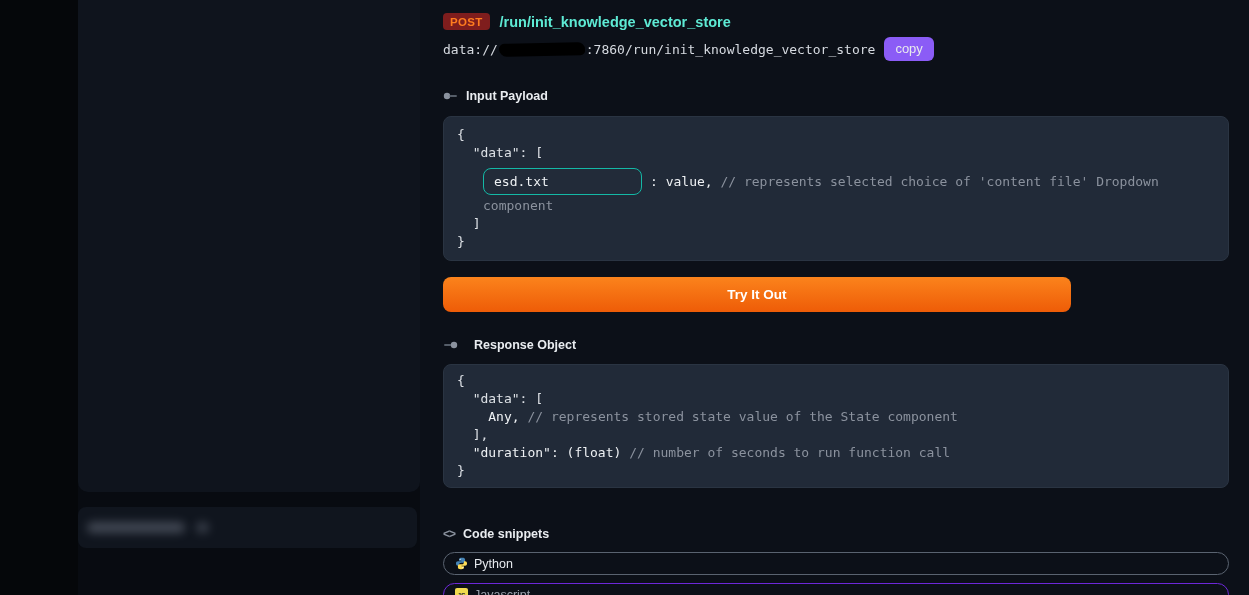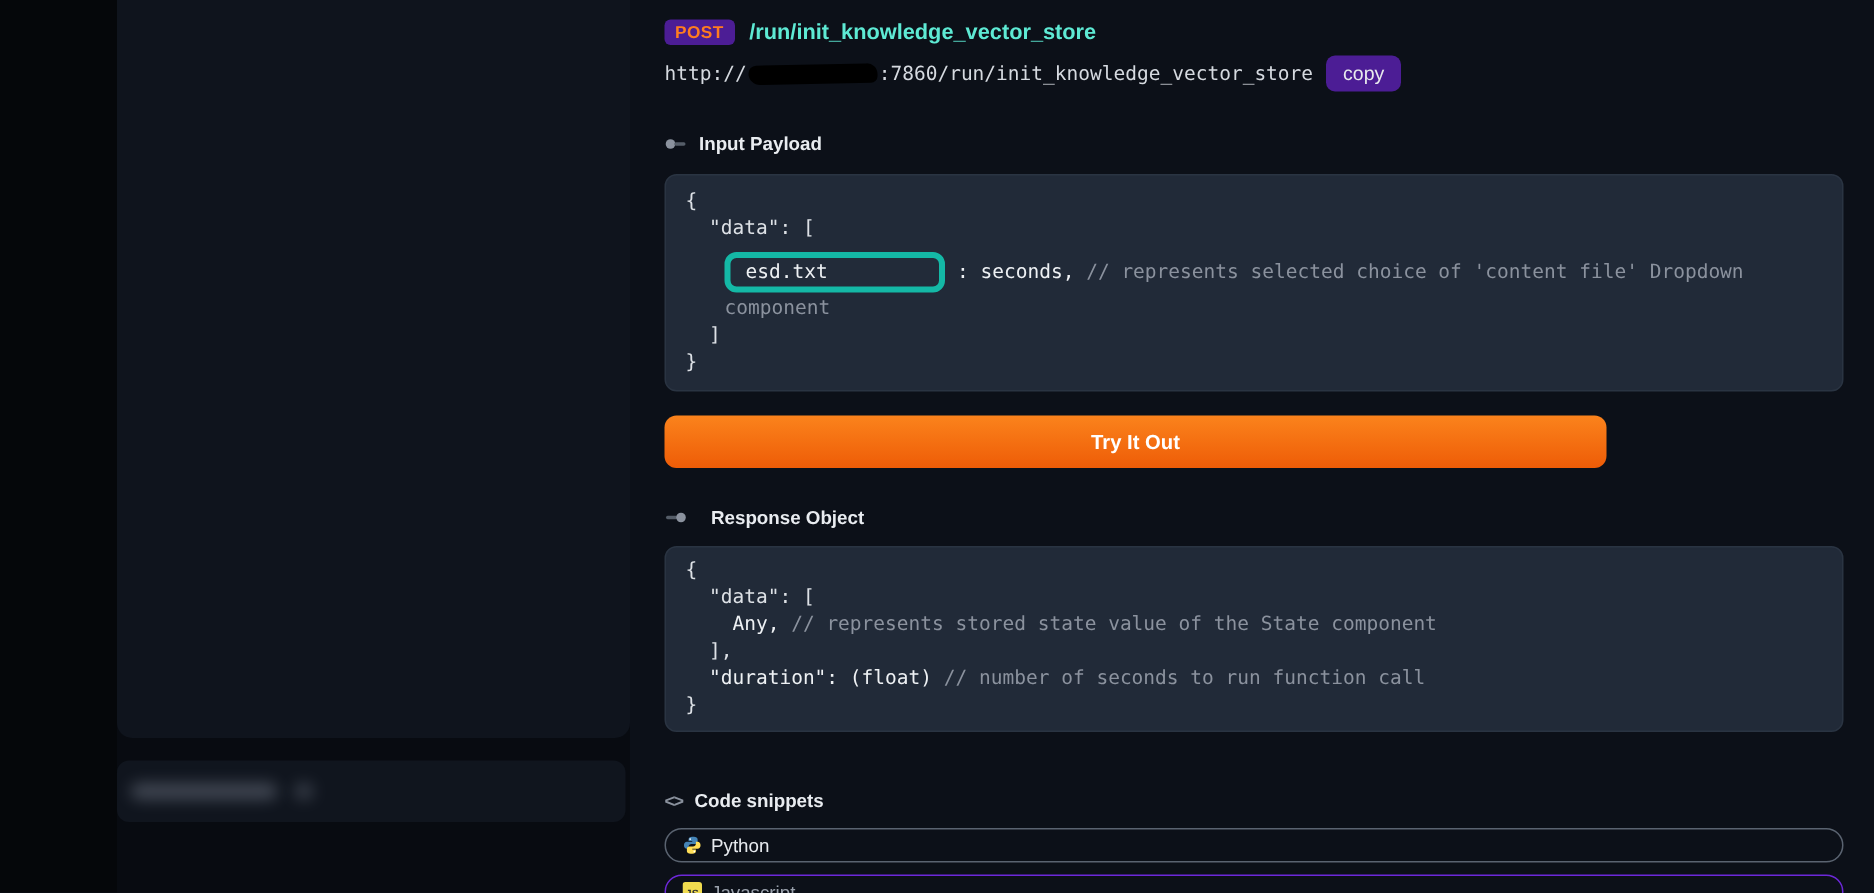--- a/index.html
+++ b/index.html
@@ -16,50 +16,50 @@
   .blur-bar    { position:absolute; left:9px; top:15px; width:98px; height:11px;
                  background:#6b7280; border-radius:6px; filter:blur(5px); opacity:.55; }
   .blur-dot    { position:absolute; left:118px; top:15px; width:13px; height:11px;
                  background:#6b7280; border-radius:6px; filter:blur(5px); opacity:.45; }
 
   
   .api-panel { position:absolute; left:420px; top:0; width:829px; height:595px; background:#0c1018; }
   .api-col   { position:absolute; left:23px; top:0; width:786px; }
 
   .endpoint-row { display:flex; align-items:center; gap:10px; margin-top:13px; }
-  .method-badge { background:#4c1d95; color:#ff7c1f; font-weight:bold; font-size:11.5px;
+  .method-badge { background:#7f1d1d; color:#ff7c1f; font-weight:bold; font-size:11.5px;
                   padding:3px 7px 2px; border-radius:4px; letter-spacing:.3px; }
   .endpoint-path { color:#5eead4; font-size:14.5px; font-weight:bold; }
 
   .url-row  { display:flex; align-items:center; margin-top:7px; height:24px; }
   .url-text { font-family:"DejaVu Sans Mono", monospace; font-size:13px; color:#d6dae0;
               display:flex; align-items:center; }
   .redaction { display:inline-block; width:86px; height:13px; background:#000;
                border-radius:8px 11px 7px 12px; margin:0 1px; transform:rotate(-1.2deg); }
-  .copy-btn { margin-left:9px; background:#4c1d95; color:#e8eaed; font-size:13px;
+  .copy-btn { margin-left:9px; background:#8b5cf6; color:#e8eaed; font-size:13px;
               border:none; border-radius:6px; padding:4px 11px 5px; cursor:pointer; }
 
   .section-header { display:flex; align-items:center; gap:8px; color:#e9ecf0;
                     font-size:12.5px; font-weight:bold; }
   .sh-1 { margin-top:28px; }
   .sh-2 { margin-top:26px;gap:16px; }
   .sh-3 { margin-top:39px; }
   .code-glyph { color:#8b929e; font-size:12px; font-weight:bold; letter-spacing:-1px; }
 
   .code-block { background:#212a38; border:1px solid #2a3442; border-radius:8px;
                 margin-top:13px; padding:9px 13px; font-family:"DejaVu Sans Mono", monospace;
                 font-size:13px; color:#dde1e6; }
   .code-line  { line-height:18px; white-space:pre; }
   .i1 { padding-left:2ch; }
   .i2 { padding-left:4ch; }
   .comment { color:#8b929e; }
   .tok { color:#eef1f4; }
 
   .payload-row { display:flex; align-items:center; margin:6px 0 2px 26px; }
-  .inline-input { width:147px; height:27px; background:#222b39; border:4px solid #14b8a6;
+  .inline-input { width:159px; height:27px; background:#222b39; border:1px solid #14b8a6;
                   border-radius:8px; color:#eef1f4; font-family:"DejaVu Sans Mono", monospace;
                   font-size:13px; padding:0 10px; outline:none; }
   .after-input { margin-left:8px; white-space:pre; }
   .wrap-line { margin-left:26px; }
 
   .try-btn { display:block; width:628px; height:35px; margin-top:16px; border:none;
              border-radius:8px; background:linear-gradient(180deg,#fb831c,#ee5c07);
              color:#ffffff; font-family:"Liberation Sans", sans-serif; font-size:13.5px;
              font-weight:bold; cursor:pointer; }
 
@@ -89,41 +89,41 @@
 <div class="api-panel">
   <div class="api-col">
 
     <div class="endpoint-row">
       <span class="method-badge">POST</span>
       <span class="endpoint-path">/run/init_knowledge_vector_store</span>
     </div>
 
     <div class="url-row">
       <span class="url-text">
-          <span>http://</span>
+          <span>data://</span>
           <span class="redaction"></span>
           <span>:7860/run/init_knowledge_vector_store</span>
         </span>
       <button class="copy-btn">copy</button>
     </div>
 
     <div class="section-header sh-1">
       <svg width="15" height="10" viewBox="0 0 15 10">
         <circle cx="4" cy="5" r="3.2" fill="#8b929e"></circle>
         <rect x="6.5" y="3.9" width="7.5" height="2.2" rx="1.1" fill="#555d68"></rect>
       </svg>
       <span>Input Payload</span>
     </div>
 
     <div class="code-block">
       <div class="code-line">{</div>
       <div class="code-line i1">"data": [</div>
       <div class="payload-row">
         <input class="inline-input" value="esd.txt" style="">
-        <span class="after-input"><span class="tok">: seconds,</span><span> </span><span class="comment">// represents selected choice of 'content file' Dropdown</span></span>
+        <span class="after-input"><span class="tok">: value,</span><span> </span><span class="comment">// represents selected choice of 'content file' Dropdown</span></span>
       </div>
       <div class="code-line wrap-line comment">component</div>
       <div class="code-line i1">]</div>
       <div class="code-line">}</div>
     </div>
 
     <button class="try-btn">Try It Out</button>
 
     <div class="section-header sh-2">
       <svg width="15" height="10" viewBox="0 0 15 10">

